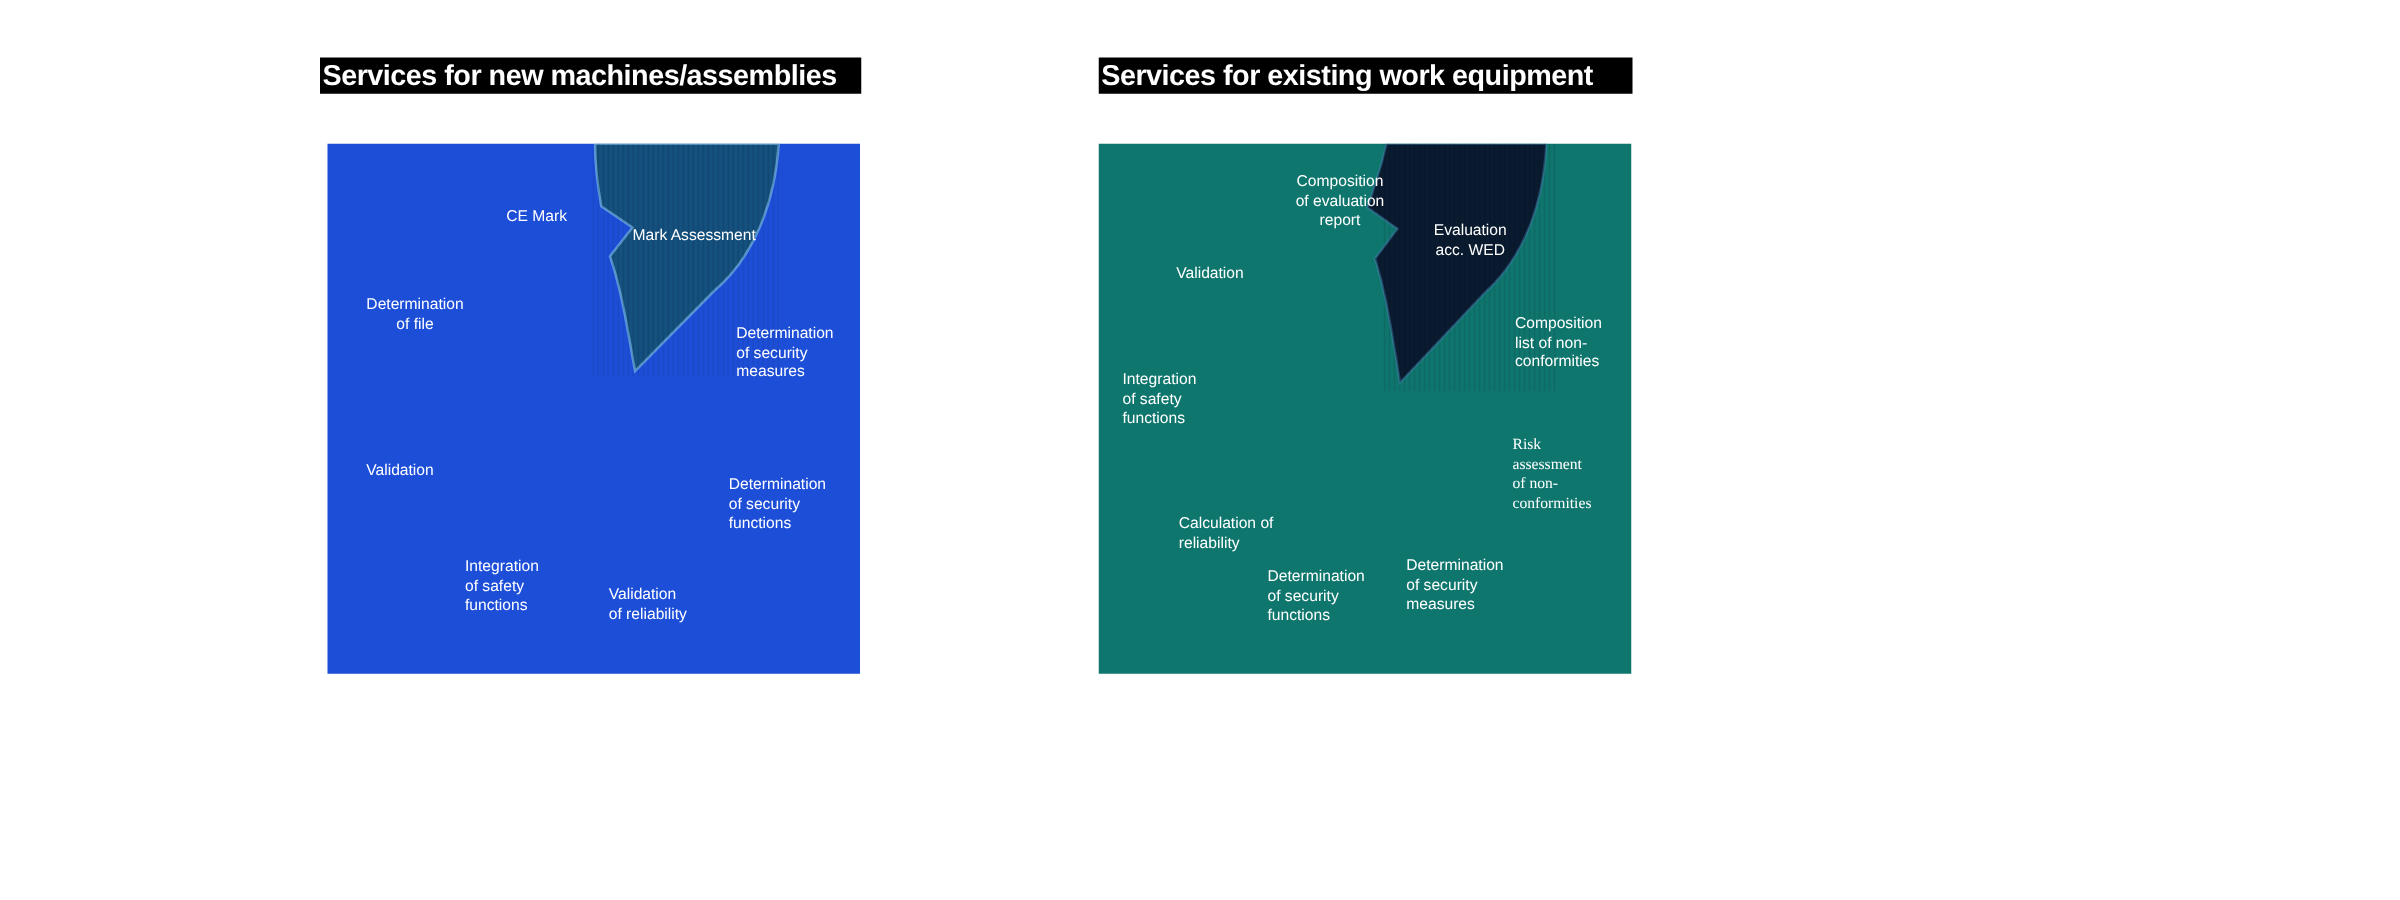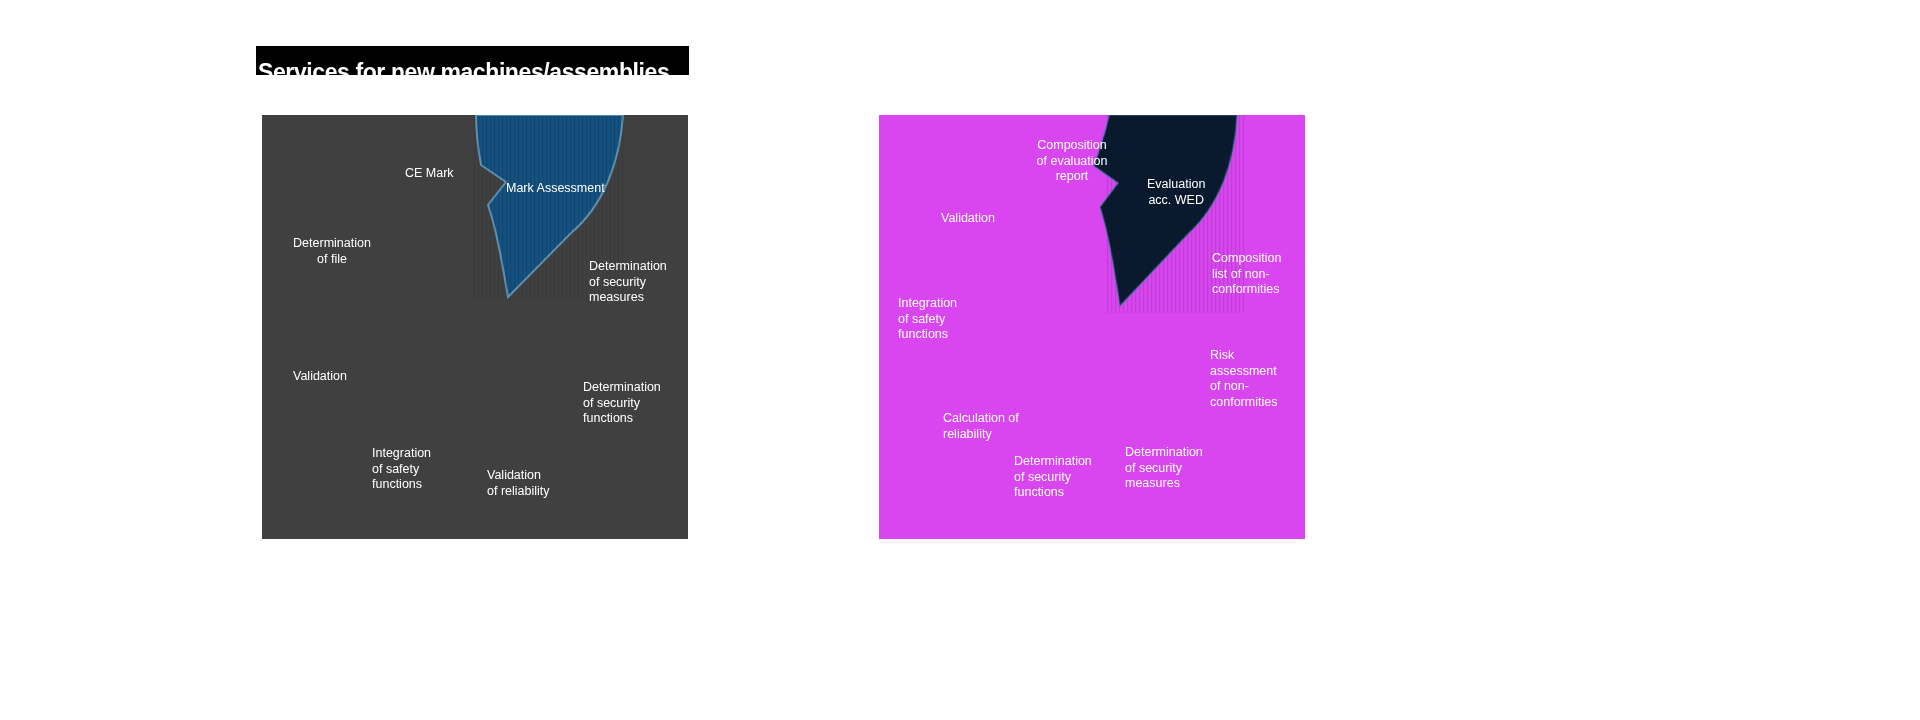--- a/index.html
+++ b/index.html
@@ -29,21 +29,21 @@
     top: 0;
     left: -6px;
     width: 433px;
     height: 29px;
     background: #000000;
     color: #ffffff;
     font-size: 23px;
     line-height: 29px;
     font-weight: 700;
     letter-spacing: -0.4px;
-    padding: 12px 2px;
+    padding: 0 2px;
     box-sizing: border-box;
     white-space: nowrap;
     overflow: hidden;
   }
   .panel-right .panel-title { left: 0; width: 427px; }
   .square {
     position: absolute;
     top: 69px;
     left: 0;
     width: 426px;
@@ -66,21 +66,21 @@
   }
   .svc-label.center { text-align: center; }
 </style>
 </head>
 <body>
 
 <div class="stage">
 
   <div class="panel panel-left">
     <div class="panel-title">Services for new machines/assemblies</div>
-    <div class="square" style="background-color: #404040;">
+    <div class="square" style="background-color: #1d4ed8;">
       <svg class="wedge-svg" viewBox="0 0 426 424">
         <defs>
           <pattern id="stripesL" width="4" height="8" patternUnits="userSpaceOnUse">
             <rect x="0" y="0" width="1.3" height="8" fill="rgba(0,10,40,0.30)"></rect>
           </pattern>
           <pattern id="stripesLfaint" width="4" height="8" patternUnits="userSpaceOnUse">
             <rect x="0" y="0" width="1.2" height="8" fill="rgba(0,10,40,0.10)"></rect>
           </pattern>
         </defs>
         <rect x="212" y="0" width="152" height="186" fill="url(#stripesLfaint)"></rect>
@@ -100,21 +100,22 @@
 functions</div>
       <div class="svc-label" style="left:110px; top:331px;">Integration
 of safety
 functions</div>
       <div class="svc-label" style="left:225px; top:353px;">Validation
 of reliability</div>
     </div>
   </div>
 
   <div class="panel panel-right">
-    <div class="square" style="background-color: #d946ef;">
+    <div class="panel-title">Services for existing work equipment</div>
+    <div class="square" style="background-color: #0f766e;">
       <svg class="wedge-svg" viewBox="0 0 426 424">
         <defs>
           <pattern id="stripesR" width="4" height="8" patternUnits="userSpaceOnUse">
             <rect x="0" y="0" width="1.3" height="8" fill="rgba(0,5,20,0.35)"></rect>
           </pattern>
           <pattern id="stripesRfaint" width="4" height="8" patternUnits="userSpaceOnUse">
             <rect x="0" y="0" width="1.2" height="8" fill="rgba(0,5,25,0.12)"></rect>
           </pattern>
         </defs>
         <rect x="226" y="0" width="140" height="198" fill="url(#stripesRfaint)"></rect>
@@ -126,21 +127,21 @@
 report</div>
       <div class="svc-label" style="left:268px; top:62px;text-align:center;">Evaluation
 acc. WED</div>
       <div class="svc-label" style="left:62px;  top:96px;">Validation</div>
       <div class="svc-label" style="left:333px; top:136px;">Composition
 list of non-
 conformities</div>
       <div class="svc-label" style="left:19px;  top:181px;">Integration
 of safety
 functions</div>
-      <div class="svc-label" style="left:331px; top:233px;">Risk
+      <div class="svc-label" style="left:331px; top:233px;font-family:Liberation Serif, serif;">Risk
 assessment
 of non-
 conformities</div>
       <div class="svc-label" style="left:64px;  top:296px;">Calculation of
 reliability</div>
       <div class="svc-label" style="left:135px; top:339px;">Determination
 of security
 functions</div>
       <div class="svc-label" style="left:246px; top:330px;">Determination
 of security

